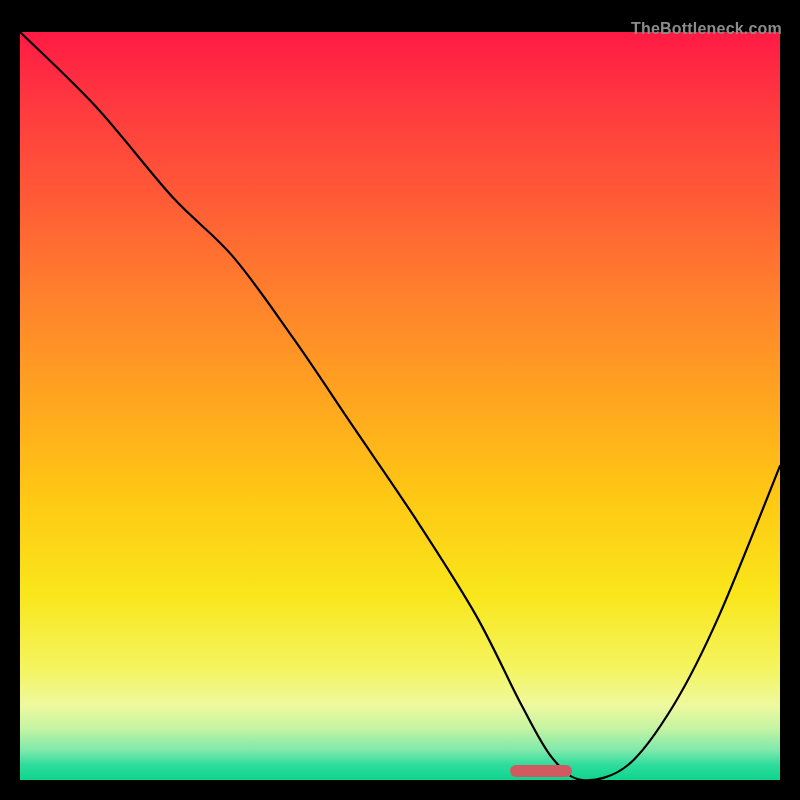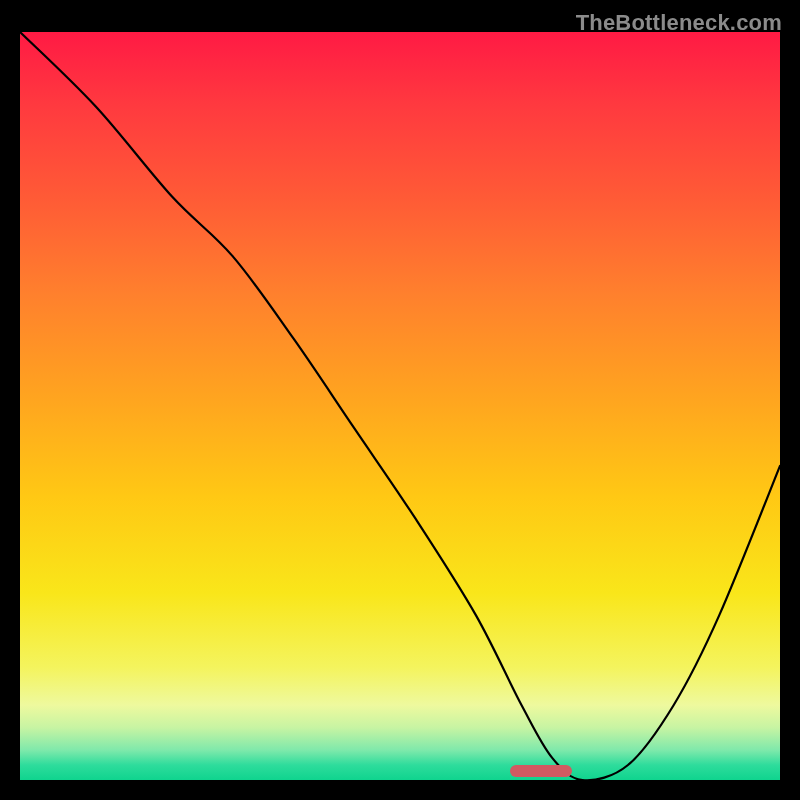--- a/index.html
+++ b/index.html
@@ -54,24 +54,24 @@
   }
   .marker {
     position: absolute;
     height: 12px;
     width: 62px;
     border-radius: 6px;
     box-sizing: border-box;
   }
   .watermark {
     position: absolute;
-    top: 10px;
+    top: 20px;
     right: 18px;
     font-family: Arial, Helvetica, sans-serif;
-    font-size: 22px;
+    font-size: 16px;
     font-weight: 600;
     color: #8b8b8b;
     letter-spacing: 0.2px;
   }
 </style>
 </head>
 <body>
 
 <div class="chart-container">
 

